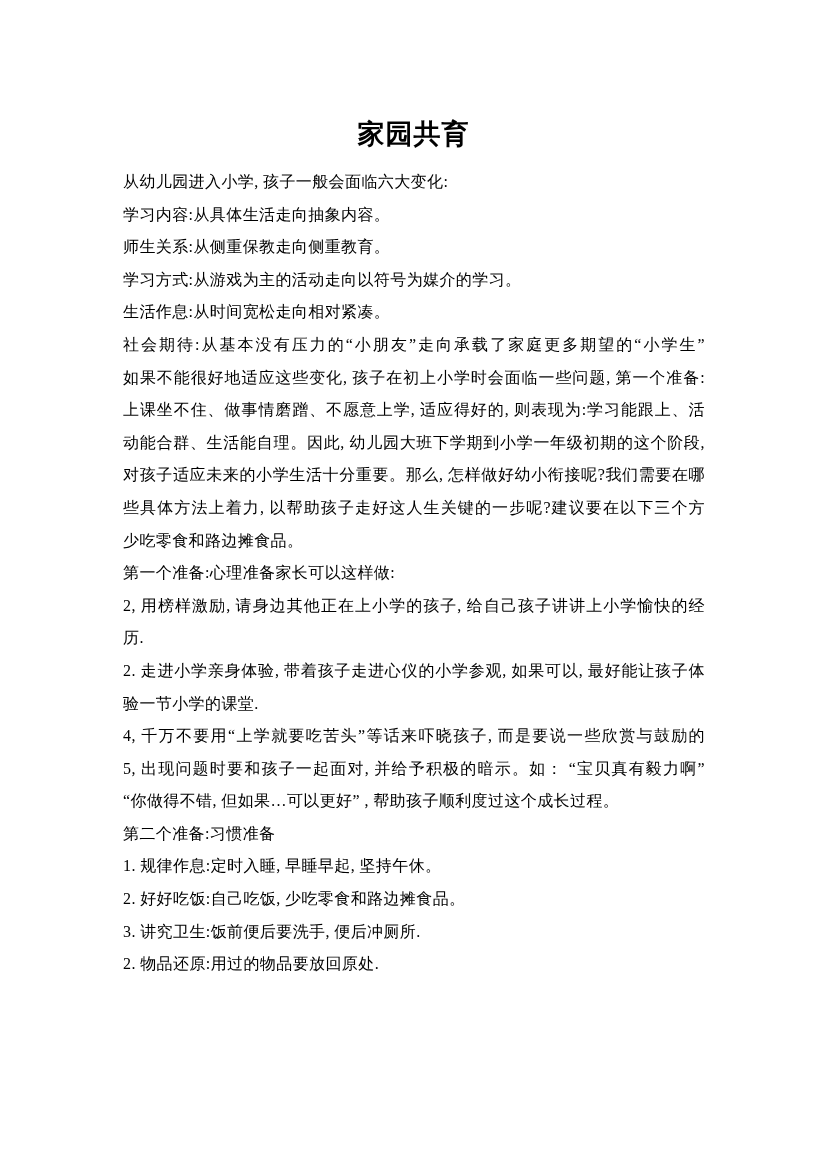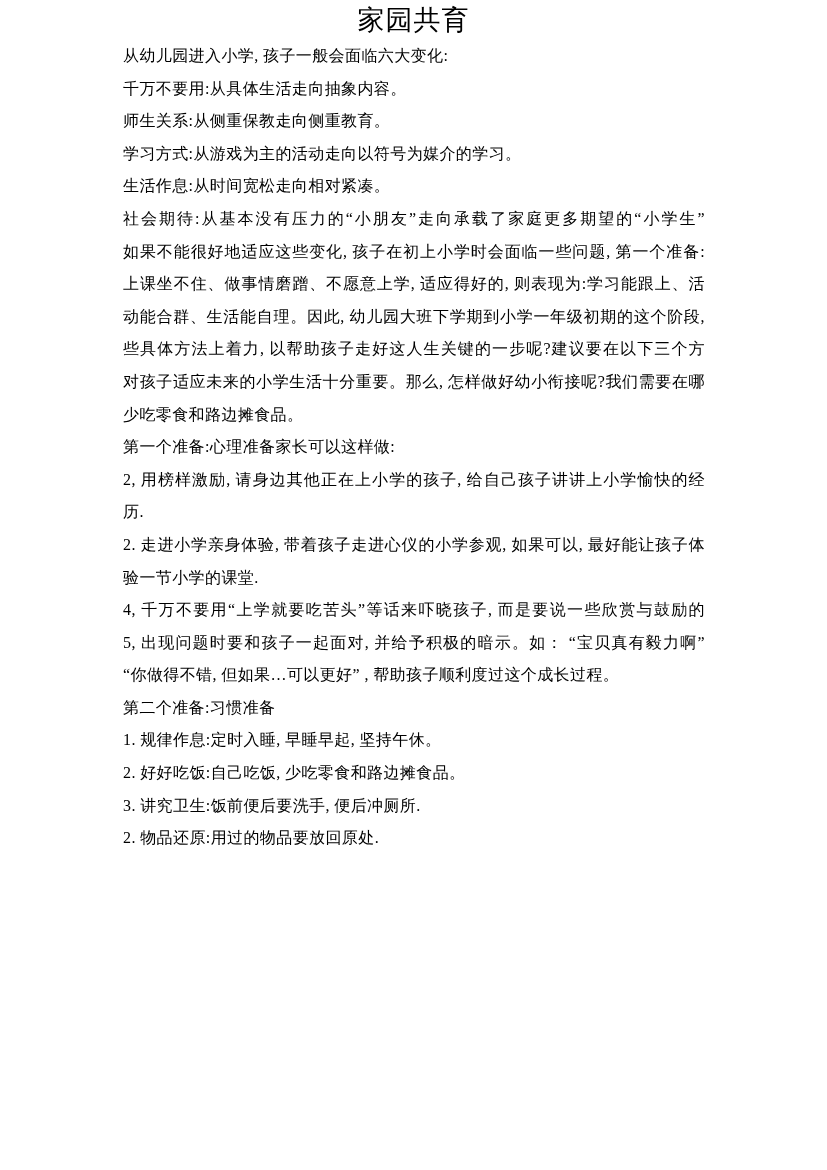--- a/index.html
+++ b/index.html
@@ -10,24 +10,25 @@
   .page {
     position: relative;
     width: 827px;
     height: 1170px;
     background: #ffffff;
     overflow: hidden;
     font-family: "Liberation Serif", serif;
     color: #000000;
   }
   .doc-title {
-    margin: 0;
+    margin: 12px;
+    padding-top: 102px;
     text-align: center;
     font-size: 27px;
-    font-weight: 400;
+    font-weight: 700;
     line-height: 40px;
     letter-spacing: 1px;
   }
   .doc-body {
     padding: 0 122px 0 123px;
   }
   .para {
     margin: 0;
   }
   .line {
@@ -48,40 +49,40 @@
 </head>
 <body>
 
 <div class="page">
   <h1 class="doc-title">家园共育</h1>
   <div class="doc-body" id="doc-body">
       <div class="para">
         <div class="line">从幼儿园进入小学, 孩子一般会面临六大变化:</div>
       </div>
       <div class="para">
-        <div class="line">千万不要用:从具体生活走向抽象内容。</div>
+        <div class="line">学习内容:从具体生活走向抽象内容。</div>
       </div>
       <div class="para">
         <div class="line">师生关系:从侧重保教走向侧重教育。</div>
       </div>
       <div class="para">
         <div class="line">学习方式:从游戏为主的活动走向以符号为媒介的学习。</div>
       </div>
       <div class="para">
         <div class="line">生活作息:从时间宽松走向相对紧凑。</div>
       </div>
       <div class="para">
         <div class="line fill">社会期待:从基本没有压力的“小朋友”走向承载了家庭更多期望的“小学生”</div>
       </div>
       <div class="para">
         <div class="line fill">如果不能很好地适应这些变化, 孩子在初上小学时会面临一些问题, 第一个准备:</div>
         <div class="line fill">上课坐不住、做事情磨蹭、不愿意上学, 适应得好的, 则表现为:学习能跟上、活</div>
         <div class="line fill">动能合群、生活能自理。因此, 幼儿园大班下学期到小学一年级初期的这个阶段,</div>
+        <div class="line fill">对孩子适应未来的小学生活十分重要。那么, 怎样做好幼小衔接呢?我们需要在哪</div>
         <div class="line fill">些具体方法上着力, 以帮助孩子走好这人生关键的一步呢?建议要在以下三个方</div>
-        <div class="line fill">对孩子适应未来的小学生活十分重要。那么, 怎样做好幼小衔接呢?我们需要在哪</div>
         <div class="line">少吃零食和路边摊食品。</div>
       </div>
       <div class="para">
         <div class="line">第一个准备:心理准备家长可以这样做:</div>
       </div>
       <div class="para">
         <div class="line fill">2, 用榜样激励, 请身边其他正在上小学的孩子, 给自己孩子讲讲上小学愉快的经</div>
         <div class="line">历.</div>
       </div>
       <div class="para">

